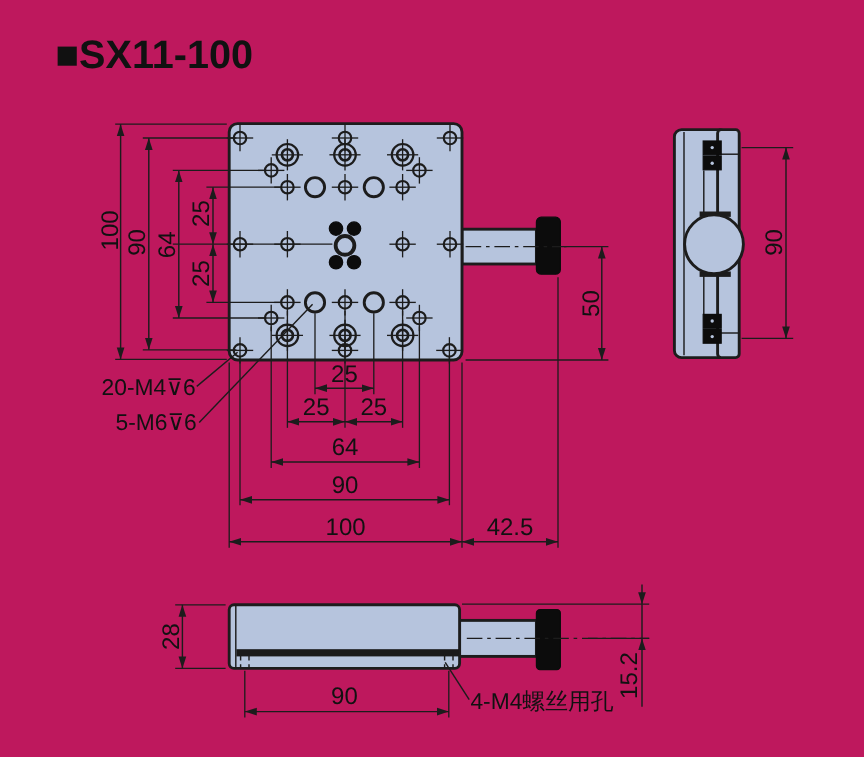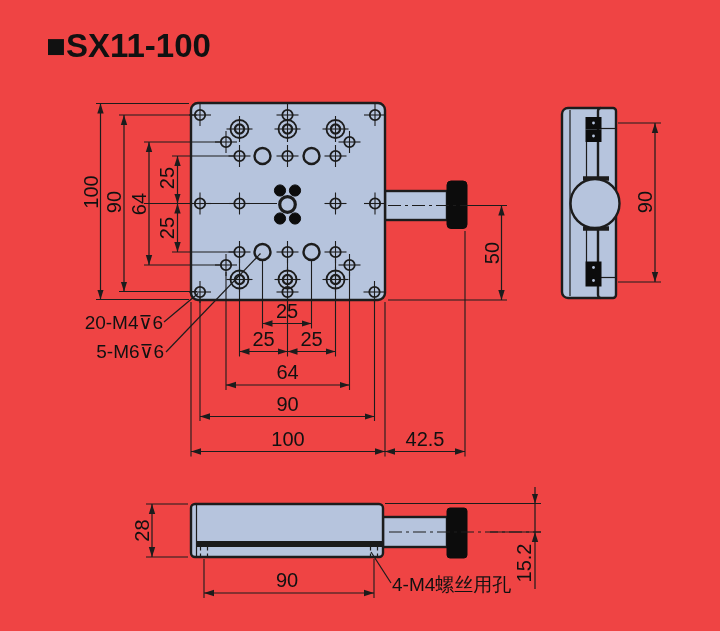--- a/index.html
+++ b/index.html
@@ -1,18 +1,18 @@
 <!DOCTYPE html>
 <html><head>
 <meta charset="utf-8">
 <style>
   html,body{margin:0;padding:0;}
   .canvas{
     position:relative;width:720px;height:631px;
-    background:#ef4444;overflow:hidden;
+    background:#be185d;overflow:hidden;
     font-family:"Liberation Sans","DejaVu Sans",sans-serif;
   }
   svg{display:block;}
   .outline{fill:#b6c4dd;stroke:#1c1c1c;stroke-width:2.4;}
   .solidblk{fill:#0c0c0c;stroke:#0c0c0c;stroke-width:1;}
   .thin{stroke:#1c1c1c;stroke-width:1.2;fill:none;}
   .ext{stroke:#1c1c1c;stroke-width:1.1;fill:none;}
   .dimln{stroke:#1c1c1c;stroke-width:1.2;fill:none;}
   .cl{stroke:#1c1c1c;stroke-width:1.2;fill:none;stroke-dasharray:13 4 3 4;}
   .dash{stroke:#1c1c1c;stroke-width:1.2;fill:none;stroke-dasharray:5 3;}

